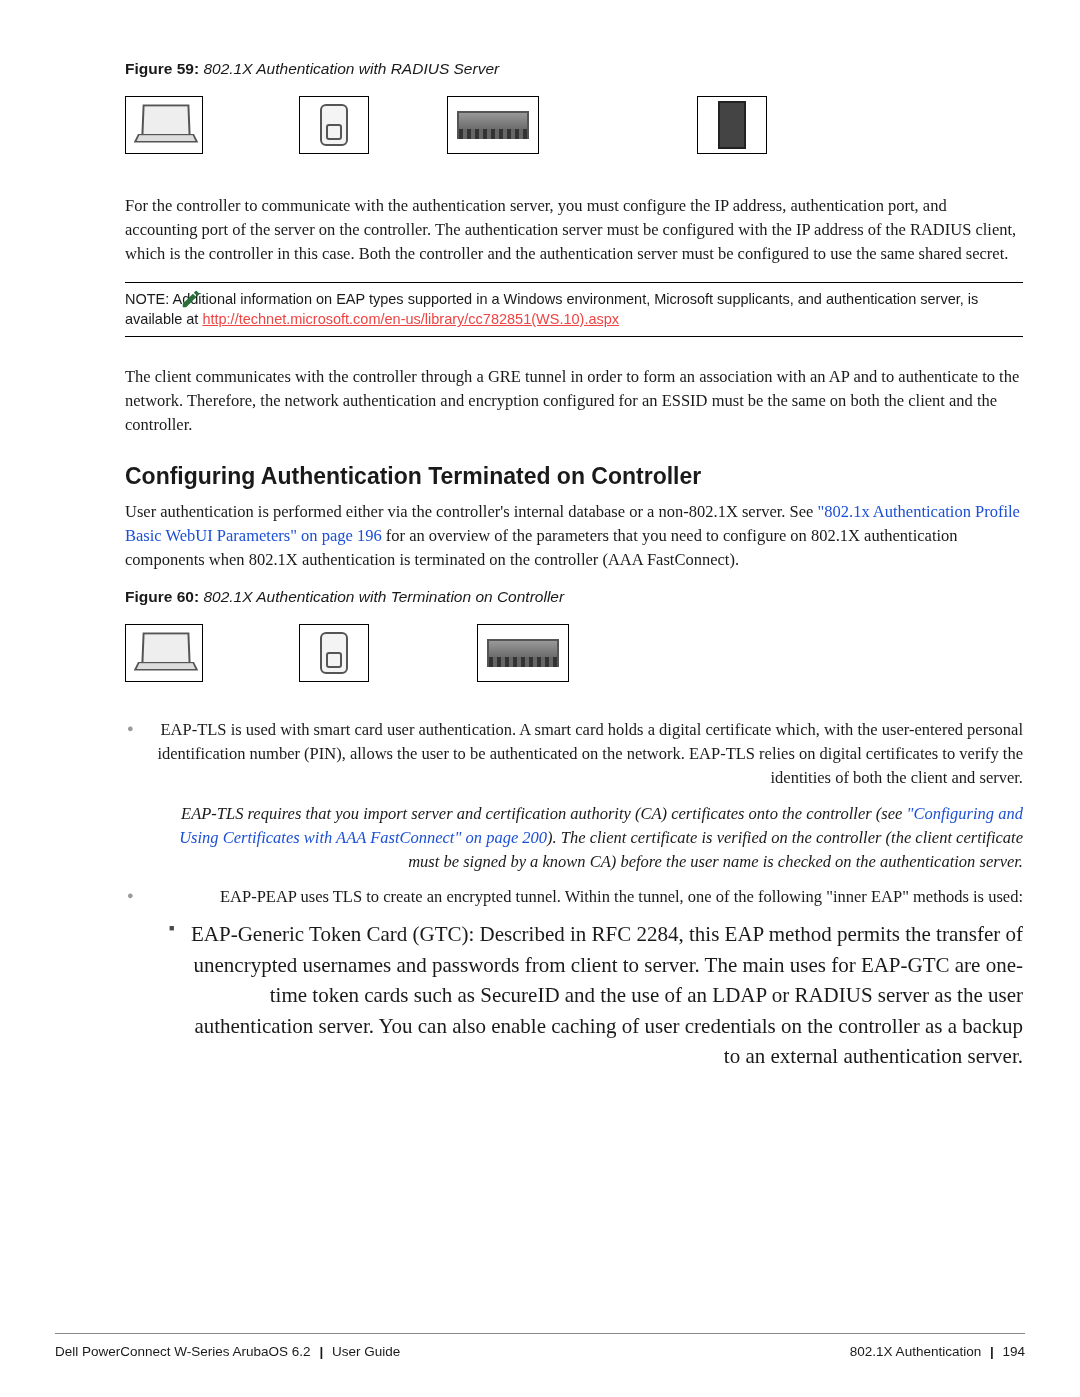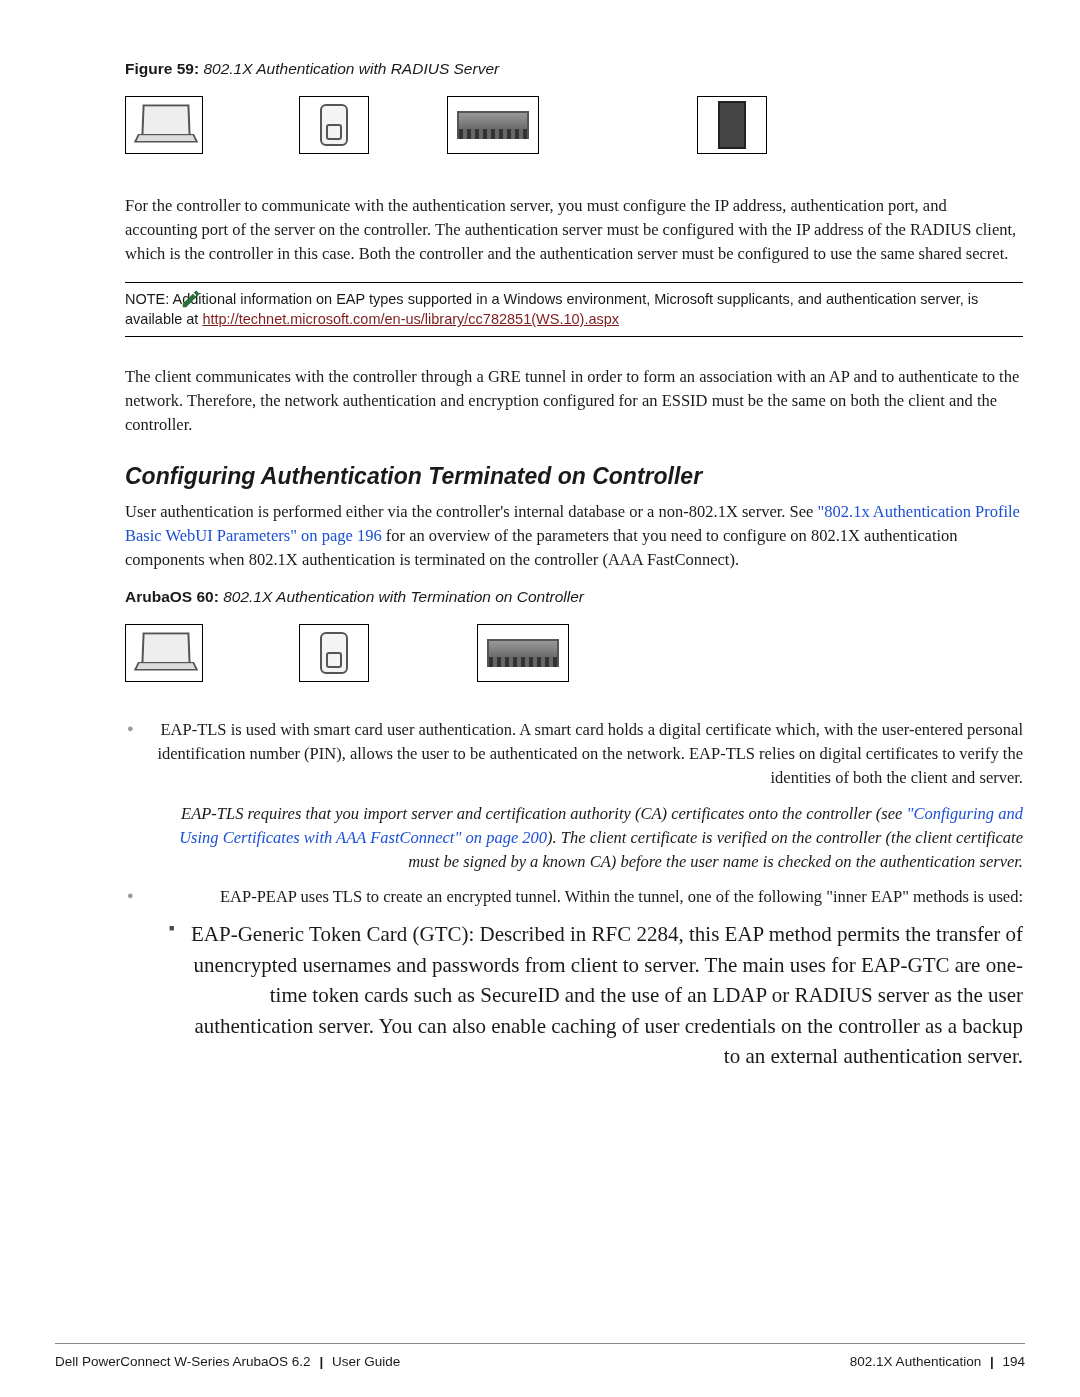--- a/index.html
+++ b/index.html
@@ -86,34 +86,33 @@
   .note-block {
     border-top: 1.5px solid #000;
     border-bottom: 1.5px solid #000;
     padding: 6px 0 7px 0;
     margin-bottom: 28px;
     font-family: Arial, Helvetica, sans-serif;
     font-size: 14.5px;
     line-height: 1.4;
   }
   .note-block .note-lead { }
-  .note-link { color: #7f1d1d; text-decoration: underline; }
+  .note-link { color: #ef4444; text-decoration: underline; }
   .note-edit-icon {
     position: absolute;
     left: 55px;
     width: 22px; height: 22px;
   }
   .note-edit-icon svg { width:100%; height:100%; }
   .h2 {
     font-family: Arial, Helvetica, sans-serif;
     font-weight: bold;
     font-size: 23px;
     margin-bottom: 10px;
     margin-top: 26px;
-    font-style: italic;
   }
   .link { color: #1a4fd6; }
   .bullets { list-style: none; padding-left: 0; }
   .bullets > li {
     position: relative;
     padding-left: 22px;
     font-size: 16.5px;
     line-height: 1.45;
     margin-bottom: 12px;
     text-align: right;
@@ -128,21 +127,21 @@
   .inner-list > li {
     position: relative; padding-left: 20px;
     font-size: 21px; line-height: 1.45;
   }
   .inner-list > li::before {
     content: "■"; position: absolute; left: 0; top: 3px;
     color: #4a4a4a; font-size: 9px;
   }
   .footer {
     position: absolute;
-    bottom: 28px;
+    bottom: 38px;
     left: 55px; right: 55px;
     border-top: 1px solid #888;
     padding-top: 10px;
     font-family: Arial, Helvetica, sans-serif;
     font-size: 13.5px;
     display: flex;
     justify-content: space-between;
   }
   .footer .sep { margin: 0 5px; font-weight: bold; }
 </style>
@@ -186,21 +185,21 @@
 
   <p class="para">The client communicates with the controller through a GRE tunnel in order to form an association with an AP and to authenticate to the network. Therefore, the network authentication and encryption configured for an ESSID must be the same on both the client and the controller.</p>
 
   <div class="h2">Configuring Authentication Terminated on Controller</div>
 
   <p class="para">
     <span>User authentication is performed either via the controller's internal database or a non-802.1X server. See </span><a class="link">"802.1x Authentication Profile Basic WebUI Parameters" on page 196</a><span> for an overview of the parameters that you need to configure on 802.1X authentication components when 802.1X authentication is terminated on the controller (AAA FastConnect).</span>
   </p>
 
   <div class="fig-caption">
-    <span class="lead">ArubaOS 60:</span>
+    <span class="lead">Figure 60:</span>
     <span class="title">802.1X Authentication with Termination on Controller</span>
   </div>
 
   <div class="figure" style="margin-bottom:36px;">
     <div class="fig-slot slot-1 gap-big">
         <div class="icon-laptop"></div>
       </div>
     <div class="fig-slot slot-2" style="margin-right:108px;">
         <div class="icon-ap"></div>
       </div>

